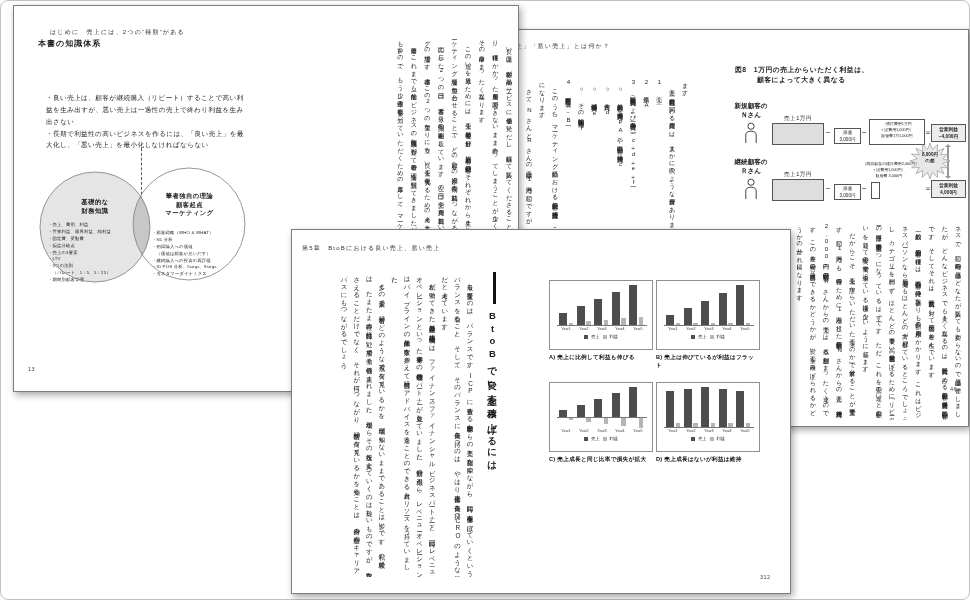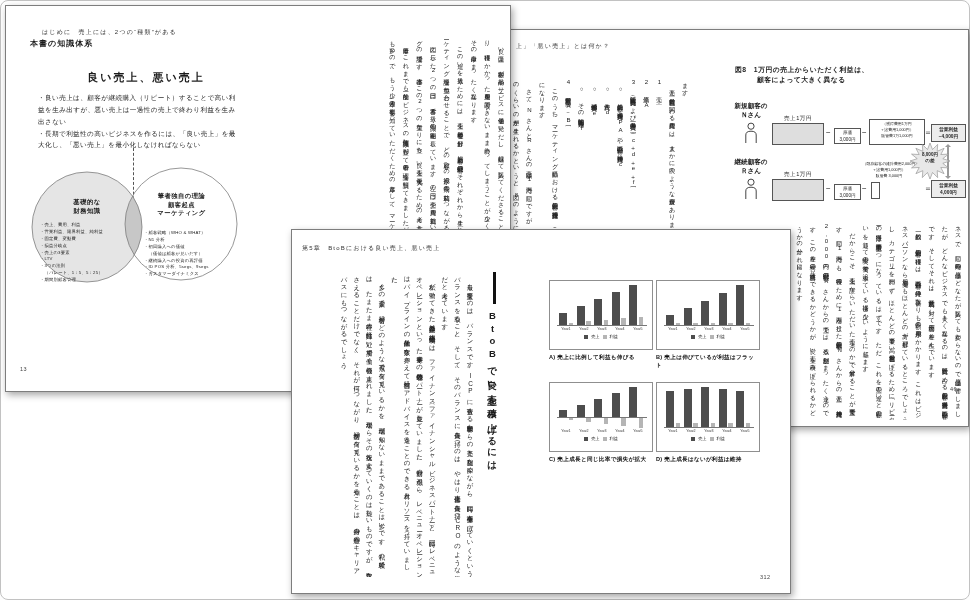--- a/index.html
+++ b/index.html
@@ -1,21 +1,21 @@
 <!DOCTYPE html>
 <html><head>
 <meta charset="utf-8">
 <style>
 *{margin:0;padding:0;box-sizing:border-box}
 html,body{width:970px;height:600px;background:#fdfdfd;overflow:hidden;
   font-family:"Liberation Sans","DejaVu Sans",sans-serif;color:#1c1c1c}
 .frame{position:absolute;left:0;top:0;width:970px;height:600px;border:1px solid #c2c2c2;border-radius:8px;background:#fff}
 .page{position:absolute;background:#fff;border:1px solid #7d7d7d;box-shadow:2px 3px 7px rgba(0,0,0,.35)}
 #page2{left:500px;top:28px;width:468px;height:398px;z-index:1}
-#page1{left:4px;top:4px;width:506px;height:387px;z-index:2;overflow:hidden}
+#page1{left:12px;top:4px;width:506px;height:387px;z-index:2;overflow:hidden}
 #page3{left:290px;top:228px;width:500px;height:365px;z-index:3;overflow:hidden}
 .abs{position:absolute}
 .pre{white-space:pre-line}
 .runhead{font-size:6px;letter-spacing:1.2px;color:#333}
 .folio{font-size:5.5px;color:#444;letter-spacing:.5px}
 .vtext{writing-mode:vertical-rl;text-orientation:upright;white-space:pre-line;
   color:#222;letter-spacing:.5px;overflow:hidden}
 
 .kicker{font-size:8px;font-weight:bold;letter-spacing:1px}
 .p1title{font-size:11px;font-weight:bold;letter-spacing:2px;text-align:center}
@@ -132,21 +132,20 @@
     <div class="abs vtext" style="left:142px;top:192px;width:321px;height:198px;font-size:6.1px;line-height:13.2px">ネスで、同じ時期の原価はどなたが購入しても変わらないので原価は一律としましたが、どんなビジネスでも大きく異なるのは、販管費に占める新規顧客の獲得費用と既存顧客の維持費用です。そしてそれは、営業利益に対して圧倒的な差を生んでいます。
 　一般的に、新規顧客の獲得には、既存顧客の維持の数倍よりも多額の費用がかかります。これはビジネスパーソンなら肌感覚でもほとんどの方が理解しているところでしょうし、カテゴリーを問わず、ほとんどの事業で高い営業利益を上げるために「リピーターの獲得」は重要事項の一つになっているはずです。ただ、これを売上の違いと顧客の違いを通じて実際の実務で追求している場合は少ないように感じます。
 　だからこそ、売上を「誰からいただいた売上なのか」で分解することが重要です。同じ1万円でも、獲得のために1万円を投じた新規顧客のNさんからの売上と、維持費用2,000円の継続顧客のRさんからの売上では、残る利益がまったく違うのです。この差を経営の共通言語にできるかどうかが、良い売上を積み上げられるかどうかの分かれ目になります。</div>
 
     <div class="abs folio" style="left:448px;top:356px">46</div>
   </section>
 
   <section class="page" id="page1">
     <div class="abs runhead" style="left:36px;top:22px">はじめに　売上には、2つの“種類”がある</div>
     <div class="abs kicker" style="left:24px;top:32px">本書の知識体系</div>
-    <div class="abs p1title" style="left:20px;top:64px;width:240px">良い売上、悪い売上</div>
     <div class="abs bullets pre" style="left:32px;top:86px;width:198px">・良い売上は、顧客が継続購入（リピート）することで高い利益を生み出すが、悪い売上は一過性の売上で終わり利益を生み出さない
 ・長期で利益性の高いビジネスを作るには、「良い売上」を最大化し、「悪い売上」を最小化しなければならない</div>
 
     <div class="abs dashline" style="left:127px;top:142px;height:66px"></div>
     <div class="abs star" style="left:124px;top:205px">＊</div>
 
     <svg class="abs" style="left:20px;top:160px" width="250" height="126" viewBox="0 0 250 126">
       <defs>
           <clipPath id="vclip">
             <circle cx="155" cy="58" r="56"></circle>

